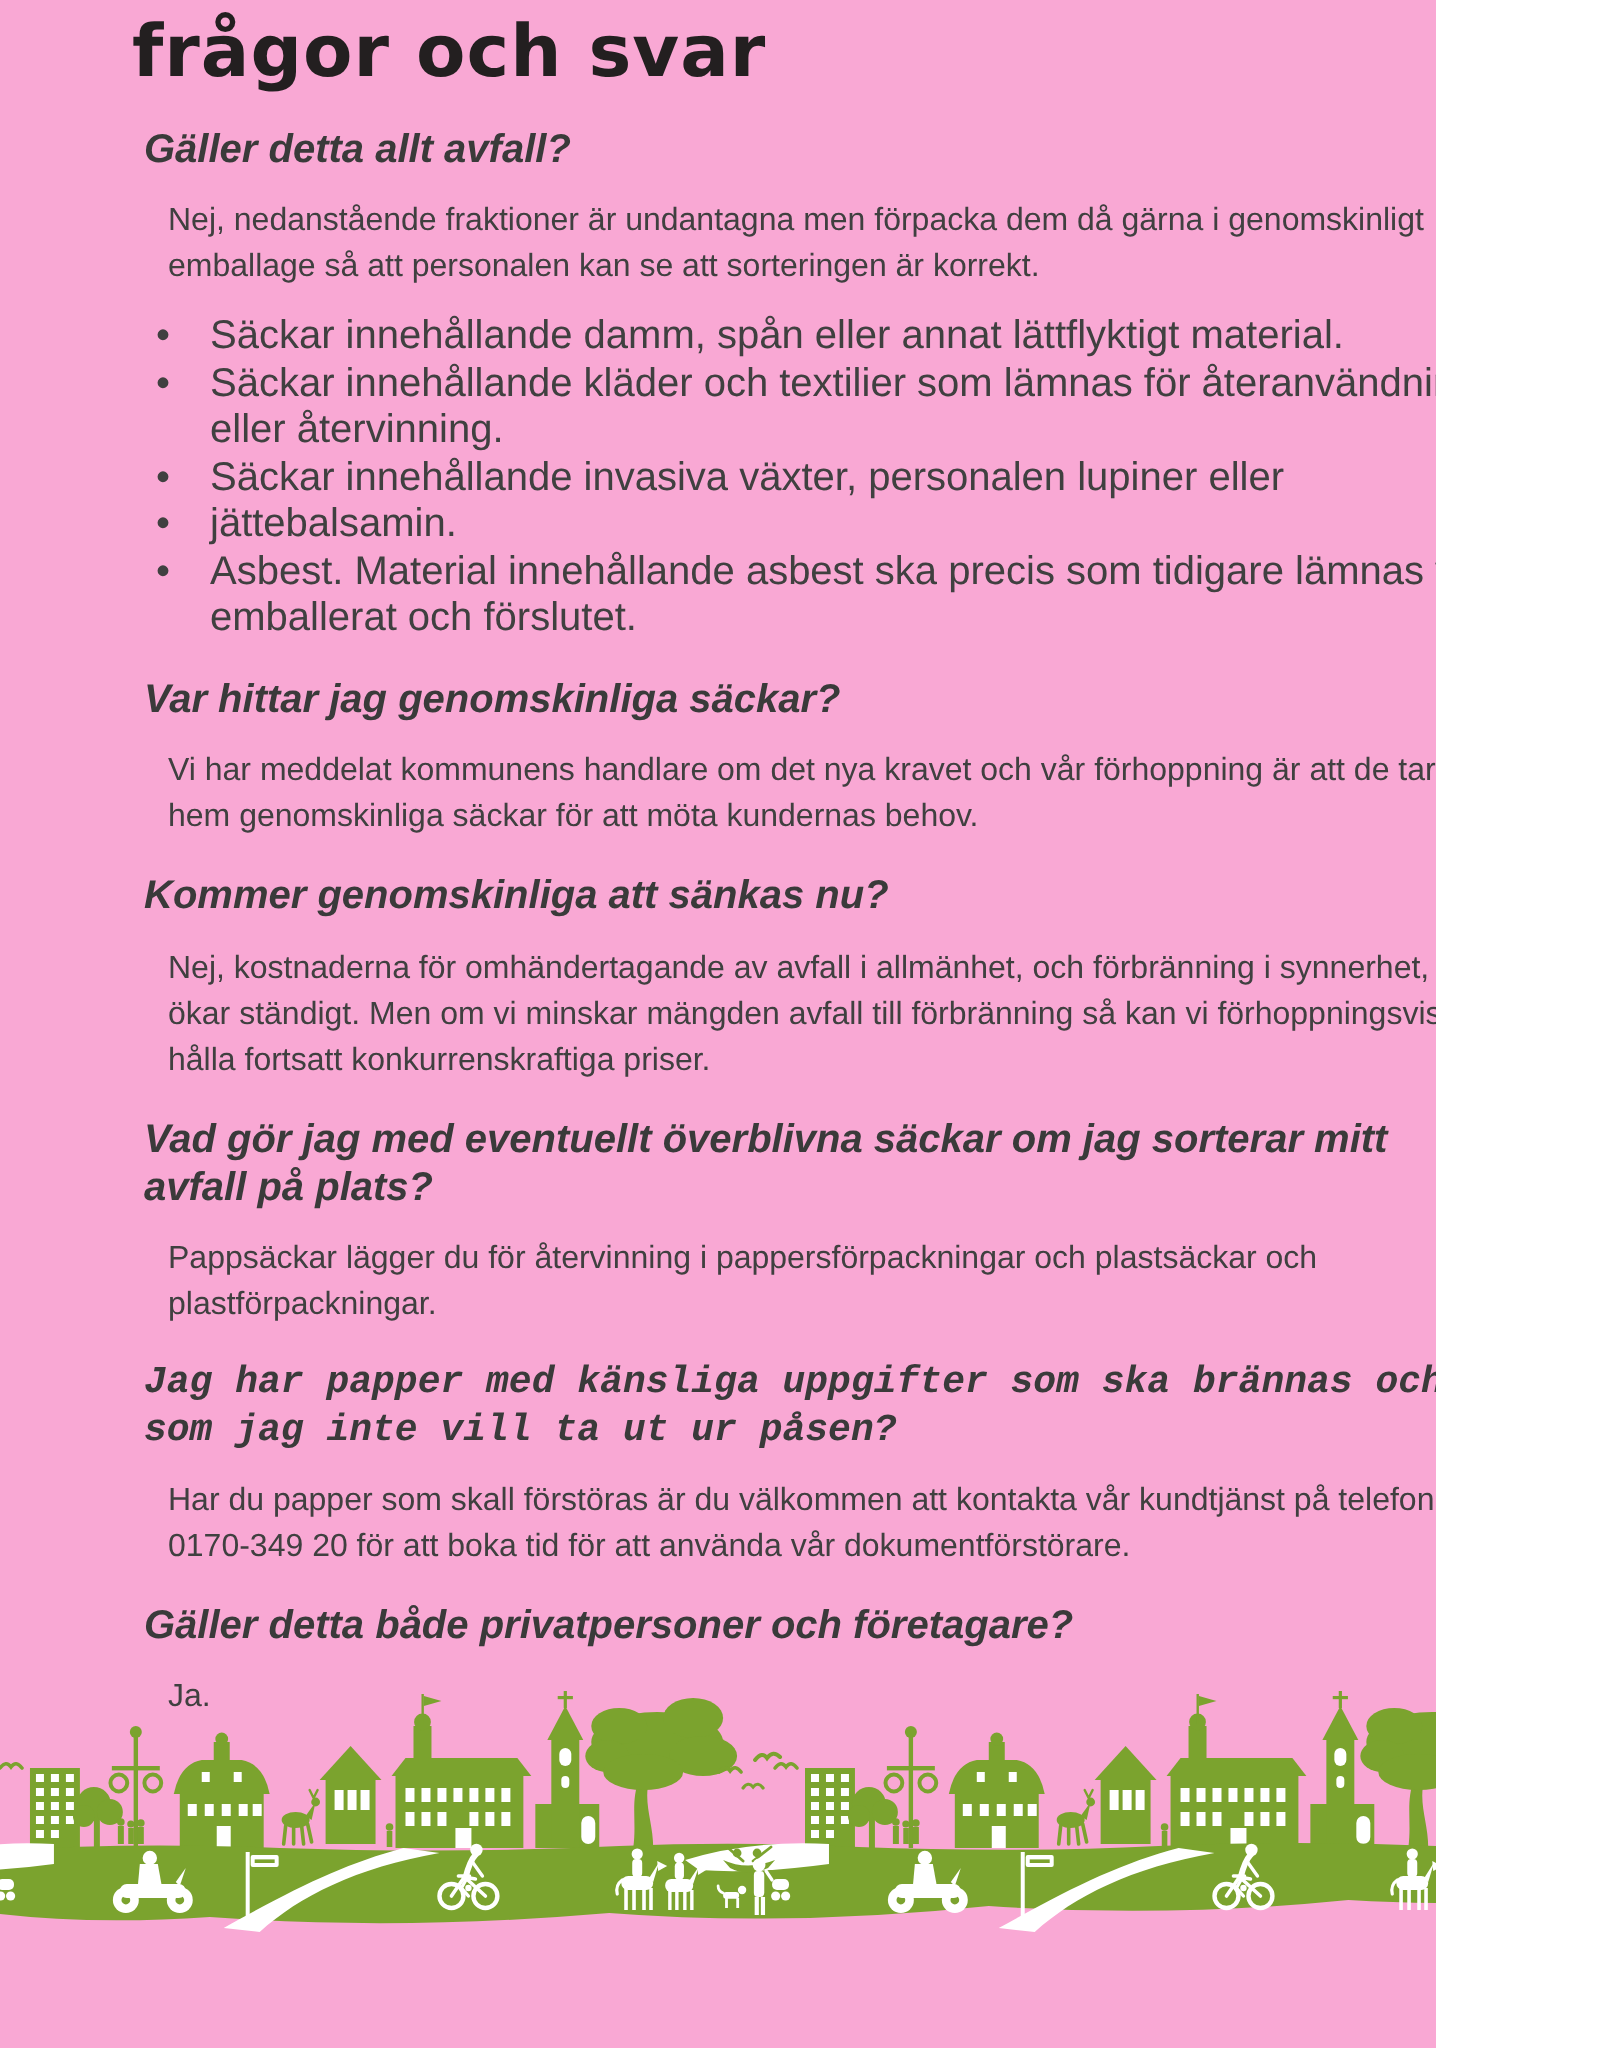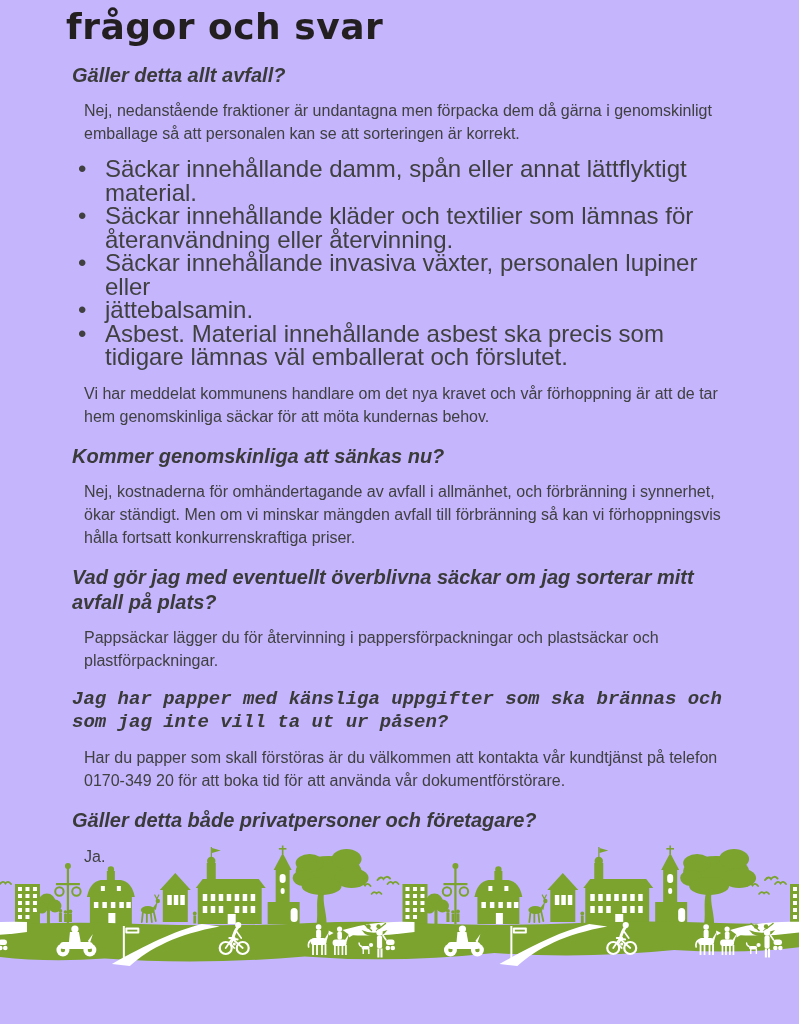--- a/index.html
+++ b/index.html
@@ -2,32 +2,32 @@
 <html lang="sv" style="--accent-green: #7ba32e; --title-text: #231f20; --heading-text: #3a3a3a; --body-text: #404040;"><head>
 <meta charset="utf-8">
 <style>
   :root{
     --accent-green:#7ba32e;
     --title-text:#231f20;
     --heading-text:#3a3a3a;
     --body-text:#404040;
   }
   html,body{margin:0;padding:0;background:#fff;}
-  .page{position:relative;width:799px;height:1024px;background:#c4b5fd;overflow:hidden;
+  .page{position:relative;width:718px;height:1024px;background:#f9a8d4;overflow:hidden;
         font-family:"Liberation Sans","DejaVu Sans",sans-serif;}
   .content{position:absolute;left:72px;top:4px;width:676px;color:var(--body-text);}
   h1.title{font-family:"DejaVu Sans","Liberation Sans",sans-serif;font-weight:800;
            font-size:36px;letter-spacing:0.5px;color:var(--title-text);margin:2px 0 14px -6px;}
   section.faq-item{margin-top:13px;}
   h2.q{font-size:20px;font-style:italic;font-weight:bold;color:var(--heading-text);
        margin:16px 0 2px 0;line-height:1.22;}
   section.faq-item:nth-of-type(5) h2.q{font-size:19px;font-family:Liberation Mono, monospace;}
   p.a{font-size:16px;line-height:23px;margin:12px;}
   ul.bullets{list-style:none;margin:2px 0 0 0;padding:0;}
-  ul.bullets li{position:relative;padding-left:33px;font-size:24px;line-height:23.5px;}
+  ul.bullets li{position:relative;padding-left:33px;font-size:20px;line-height:23.5px;}
   ul.bullets li::before{content:"\2022";position:absolute;left:6px;}
   .illustration{position:absolute;left:0;top:842px;width:809px;height:136px;}
   .footer-url{position:absolute;right:66px;top:1048px;font-size:19px;font-weight:bold;color:#2e2d2d;}
   svg .g{fill:var(--accent-green);}
   svg .w{fill:#ffffff;}
   svg .gs{stroke:var(--accent-green);fill:none;stroke-linecap:round;}
   svg .ws{stroke:#ffffff;fill:none;stroke-linecap:round;}
 </style>
 </head>
 <body>
@@ -43,20 +43,21 @@
       <ul class="bullets">
         <li>Säckar innehållande damm, spån eller annat lättflyktigt material.</li>
         <li>Säckar innehållande kläder och textilier som lämnas för återanvändning eller återvinning.</li>
         <li>Säckar innehållande invasiva växter, personalen lupiner eller</li>
         <li>jättebalsamin.</li>
         <li>Asbest. Material innehållande asbest ska precis som tidigare lämnas väl emballerat och förslutet.</li>
       </ul>
     </section>
 
     <section class="faq-item">
+      <h2 class="q">Var hittar jag genomskinliga säckar?</h2>
       <p class="a">Vi har meddelat kommunens handlare om det nya kravet och vår förhoppning är att de tar hem genomskinliga säckar för att möta kundernas behov.</p>
     </section>
 
     <section class="faq-item">
       <h2 class="q">Kommer genomskinliga att sänkas nu?</h2>
       <p class="a">Nej, kostnaderna för omhändertagande av avfall i allmänhet, och förbränning i synnerhet, ökar ständigt.  Men om vi minskar mängden avfall till förbränning så kan vi förhoppningsvis hålla fortsatt konkurrenskraftiga priser.</p>
     </section>
 
     <section class="faq-item">
       <h2 class="q">Vad gör jag med eventuellt överblivna säckar om jag sorterar mitt avfall på plats?</h2>

